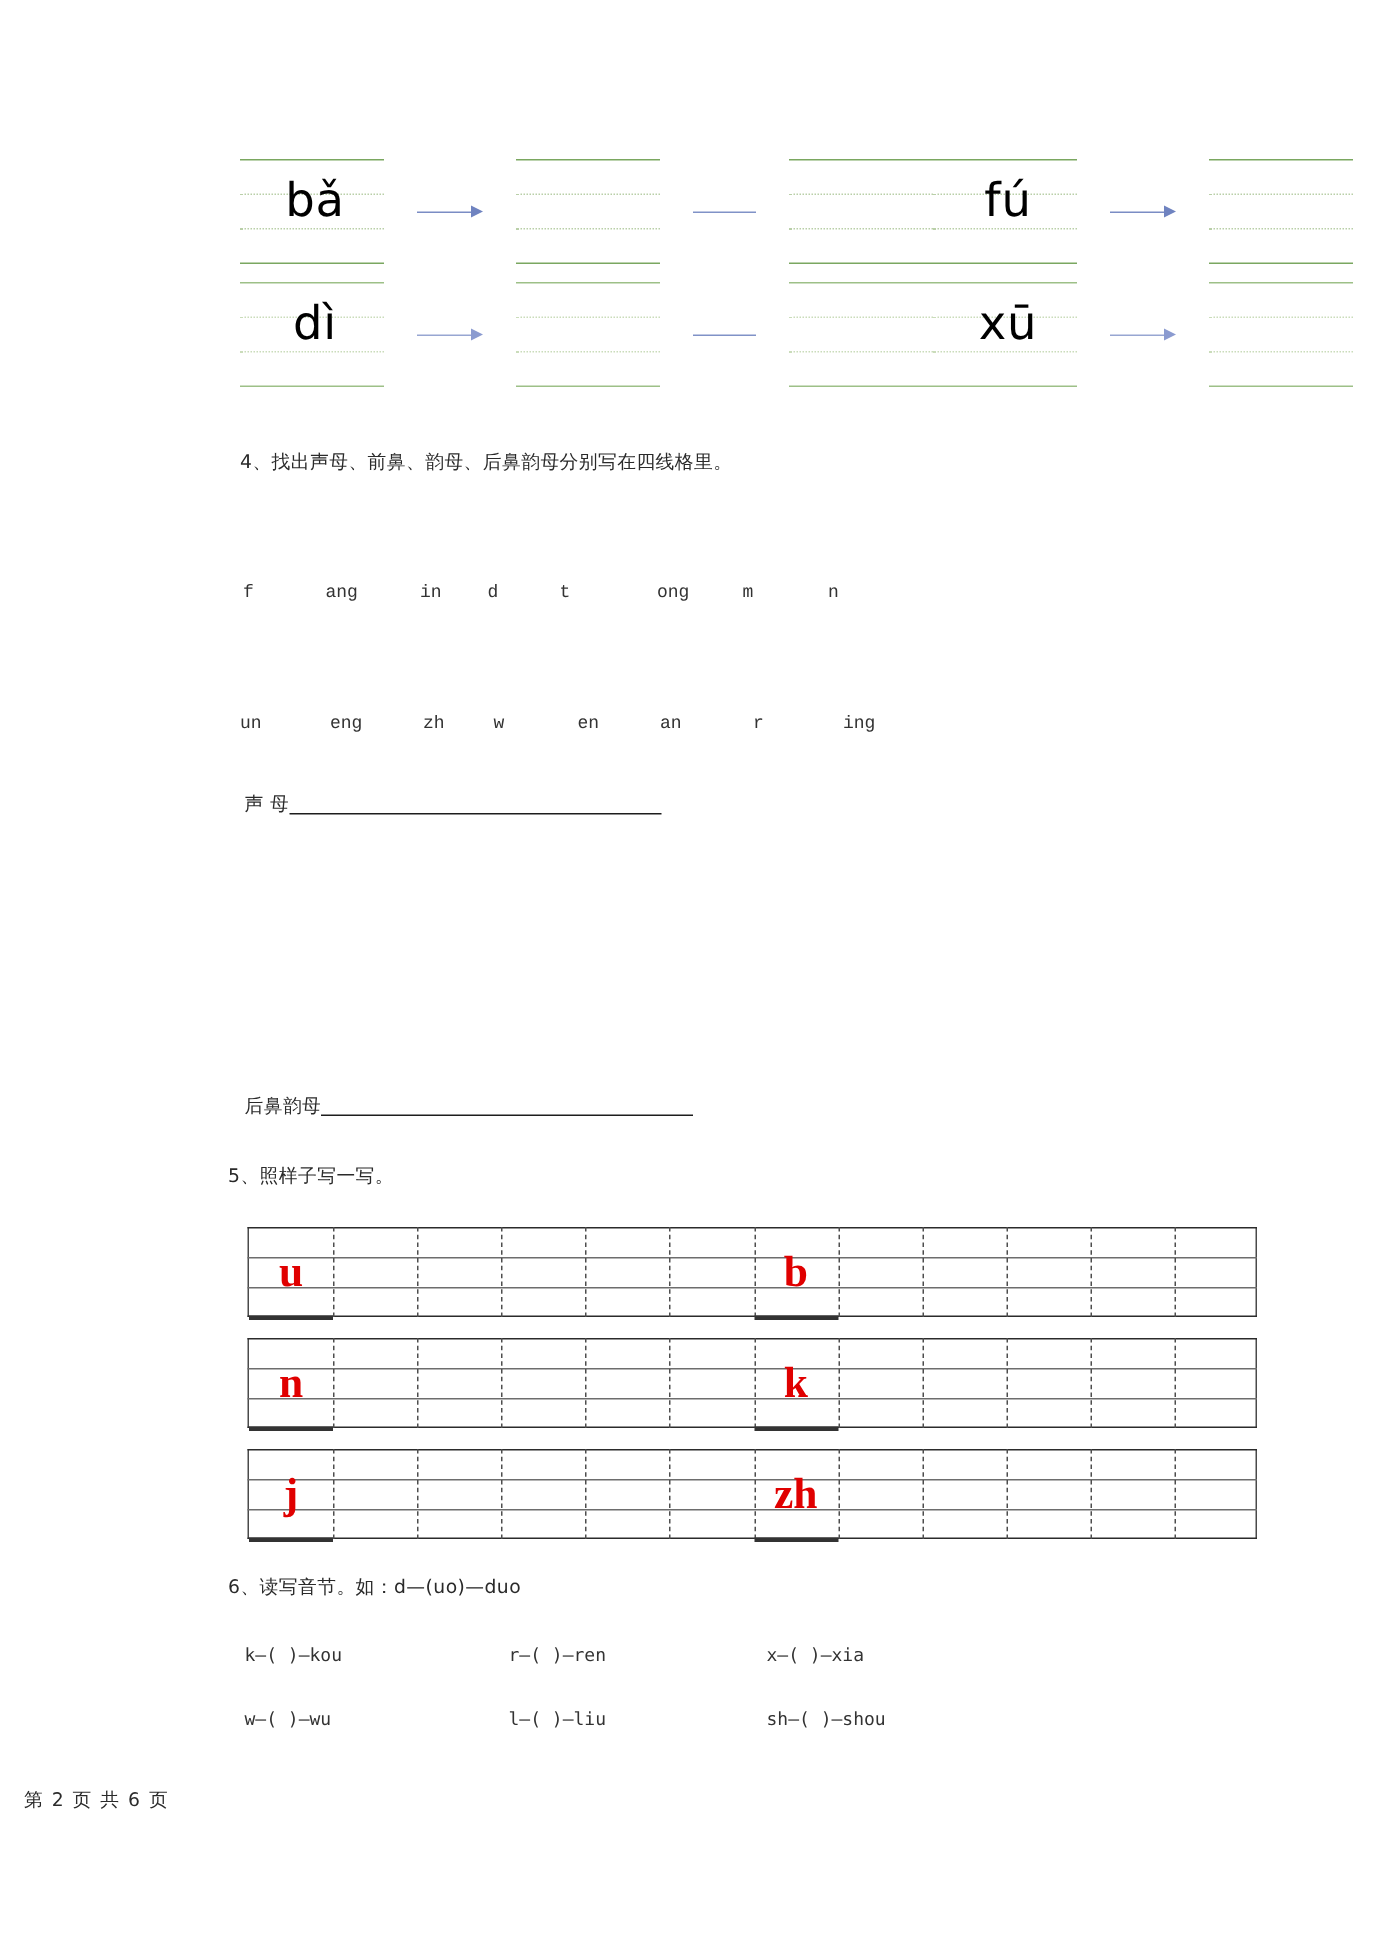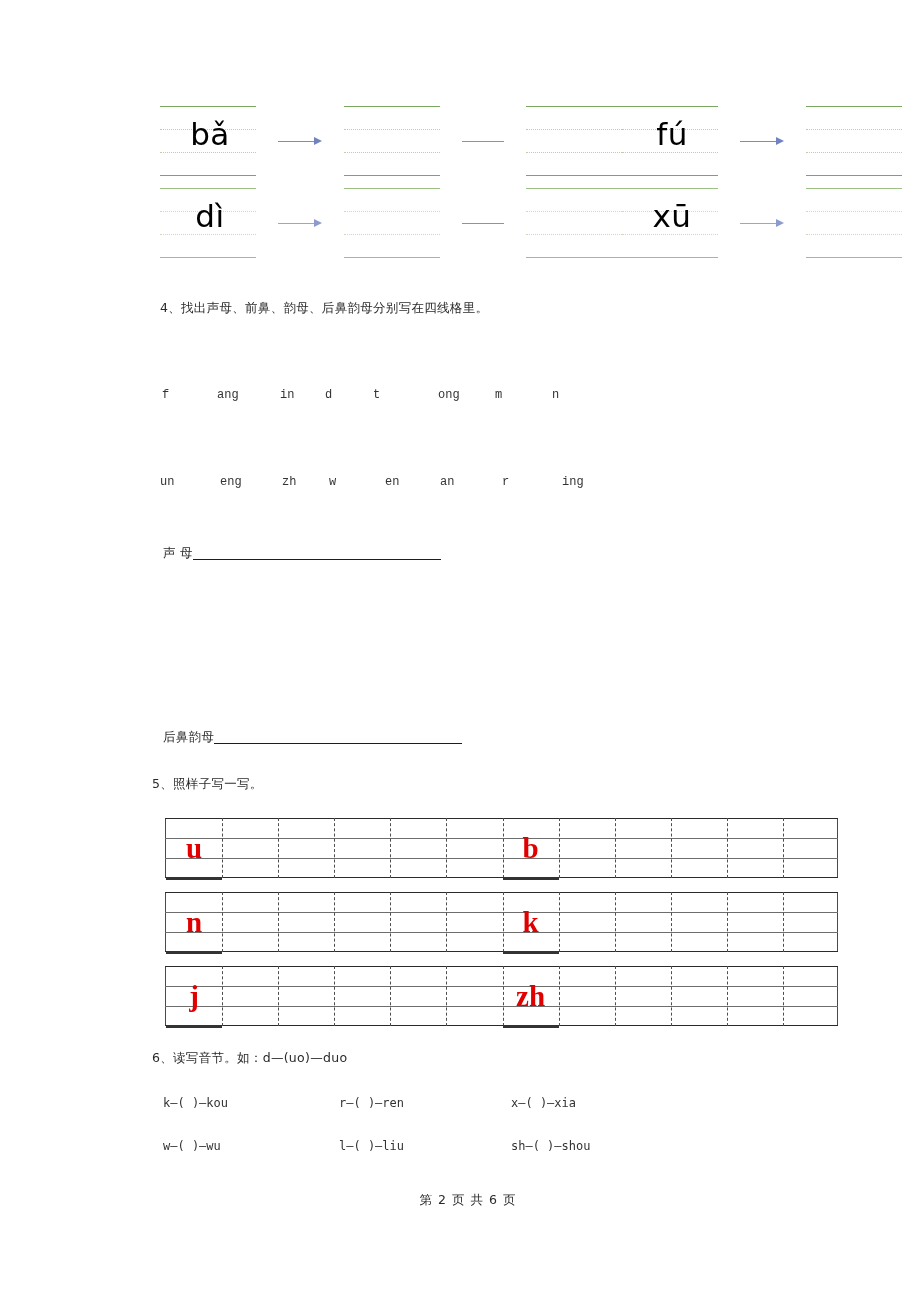--- a/index.html
+++ b/index.html
@@ -218,21 +218,20 @@
     white-space: nowrap;
   }
   .syl-line .item { display: inline-block; }
 
   
   .footer {
     position: absolute;
     left: 0;
     right: 0;
     top: 1192px;
-    text-align: center;
     font-family: "DejaVu Sans", "Liberation Sans", sans-serif;
     font-size: 12.5px;
     color: #2b2b2b;
     letter-spacing: 1px;
     margin-left: 16px;
   }
 </style>
 </head>
 <body>
 
@@ -366,21 +365,21 @@
   <div class="qline" style="left:160px; top:300px;">4、找出声母、前鼻、韵母、后鼻韵母分别写在四线格里。</div>
 
   <div class="letters" style="left:162px; top:388px;">
     <span style="width:55px">f</span><span style="width:63px">ang</span><span style="width:45px">in</span><span style="width:48px">d</span><span style="width:65px">t</span><span style="width:57px">ong</span><span style="width:57px">m</span><span>n</span>
   </div>
 
   <div class="letters" style="left:160px; top:475px;">
     <span style="width:60px">un</span><span style="width:62px">eng</span><span style="width:47px">zh</span><span style="width:56px">w</span><span style="width:55px">en</span><span style="width:62px">an</span><span style="width:60px">r</span><span>ing</span>
   </div>
 
-  <div class="blank-row" style="left:163px; top:545px;">
+  <div class="blank-row" style="left:163px; top:528px;">
     <span class="lab">声  母</span>
     <span class="rule"></span>
   </div>
 
 
   <div class="blank-row" style="left:163px; top:729px;">
     <span class="lab">后鼻韵母</span>
     <span class="rule"></span>
   </div>
 

